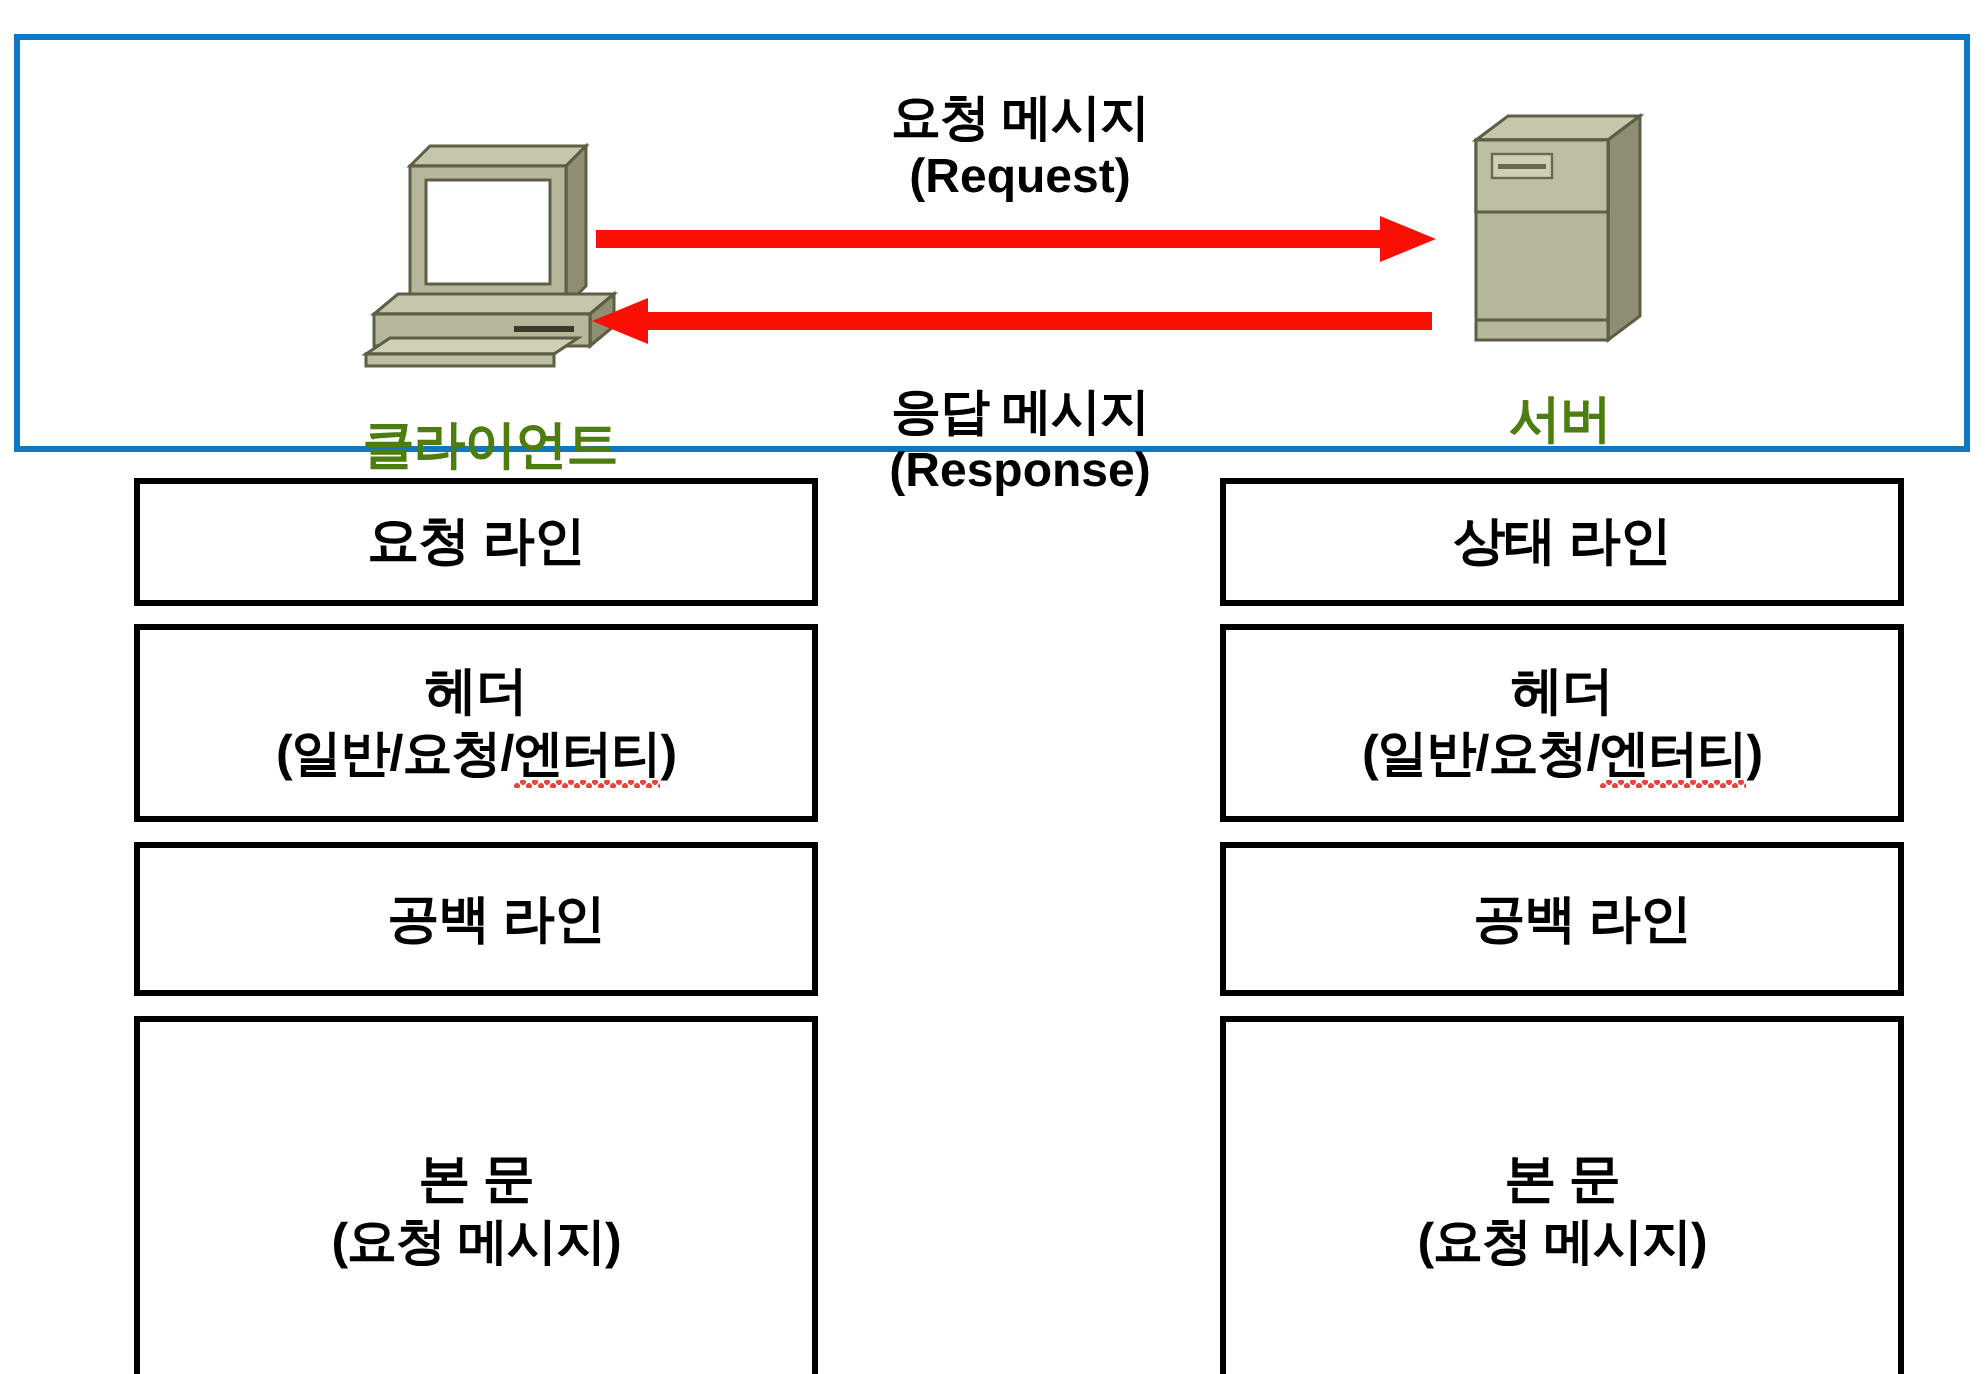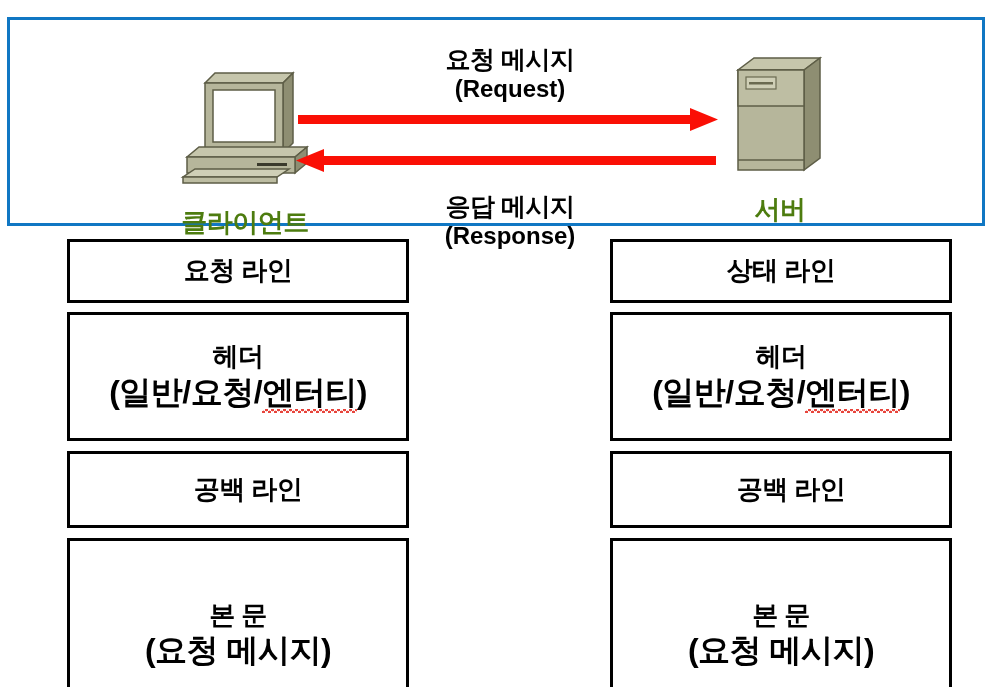--- a/index.html
+++ b/index.html
@@ -109,27 +109,27 @@
     align-items: center;
     justify-content: center;
     text-align: center;
     color: #000000;
     font-weight: bold;
     font-size: 26px;
     line-height: 1.22;
     letter-spacing: -0.5px;
   }
   .box-h1 { height: 64px; }
-  .box-h2 { height: 129px; margin-top: 9px; }
+  .box-h2 { height: 99px; margin-top: 9px; }
   .box-h3 { height: 77px; margin-top: 10px; padding-left: 20px; }
   .box-h4 { height: 194px; margin-top: 10px; }
 
   .box-line2 {
     display: block;
-    font-size: 32px;
+    font-size: 25px;
   }
   
   .misspelled {
     position: relative;
     display: inline-block;
   }
   .misspelled::after {
     content: "";
     position: absolute;
     left: 0;

